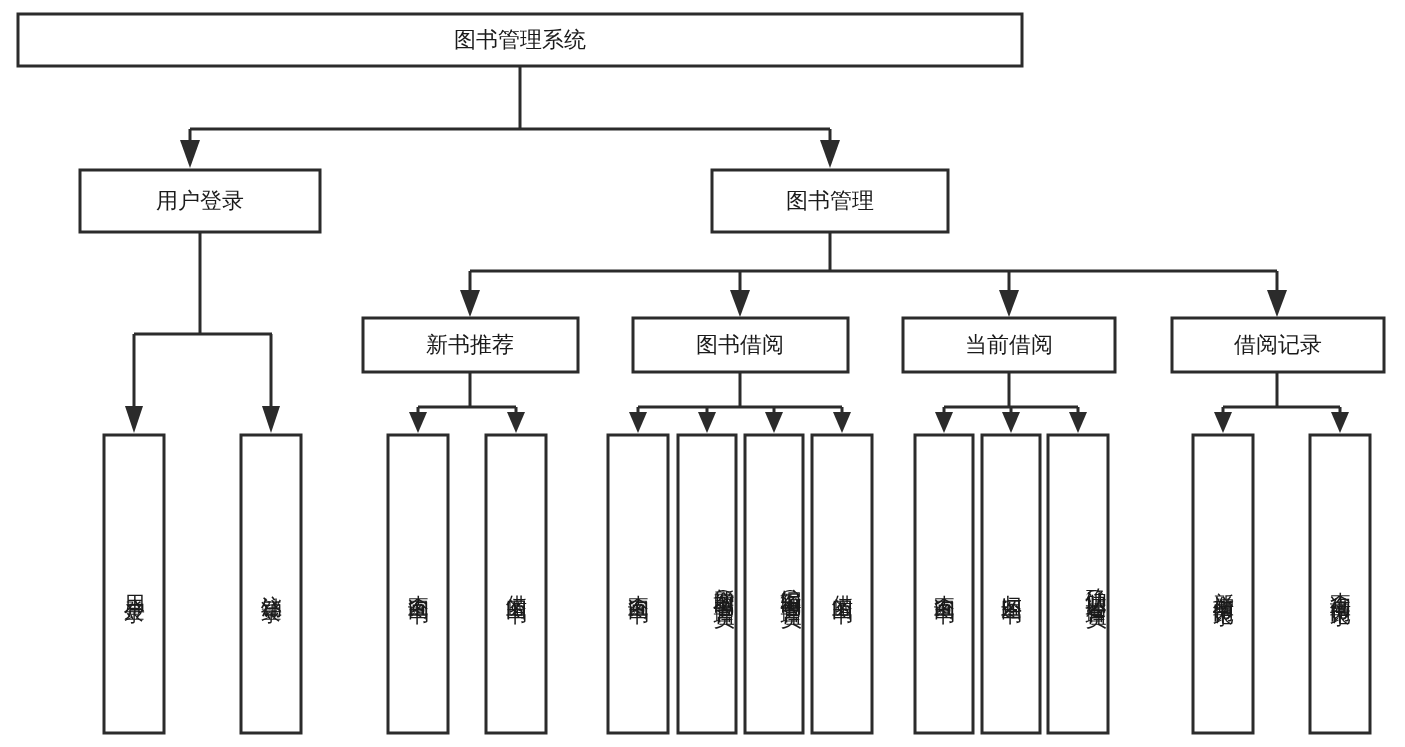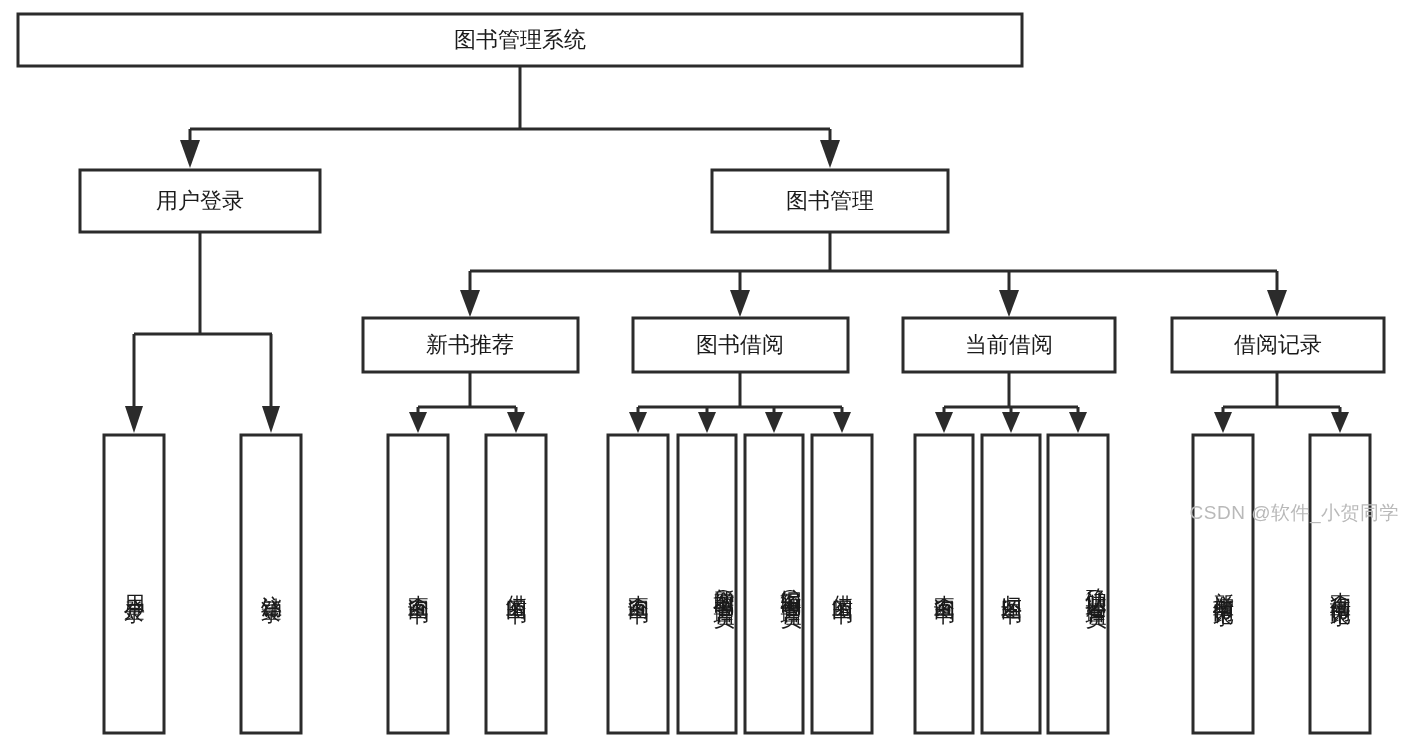--- a/index.html
+++ b/index.html
@@ -216,15 +216,14 @@
   <div class="leaf-label" style="left:608px; top:435px; width:60px; height:298px;">查询图书</div>
   <div class="leaf-label" style="left:678px; top:437px; width:58px; height:294px; align-items:flex-start;">新增图书（管理员）</div>
   <div class="leaf-label" style="left:745px; top:437px; width:58px; height:294px; align-items:flex-start;">编辑图书（管理员）</div>
   <div class="leaf-label" style="left:812px; top:435px; width:60px; height:298px;">借阅图书</div>
   <div class="leaf-label" style="left:915px; top:435px; width:58px; height:298px;">查询图书</div>
   <div class="leaf-label" style="left:982px; top:435px; width:58px; height:298px;">归还图书</div>
   <div class="leaf-label" style="left:1048px; top:437px; width:60px; height:294px; align-items:flex-start;">确认归还（管理员）</div>
   <div class="leaf-label" style="left:1193px; top:435px; width:60px; height:298px;">新增借阅记录</div>
   <div class="leaf-label" style="left:1310px; top:435px; width:60px; height:298px;">查询借阅记录</div>
 
-  <div class="watermark">CSDN @软件_小贺同学</div>
 
 </div>
 
 </body></html>

